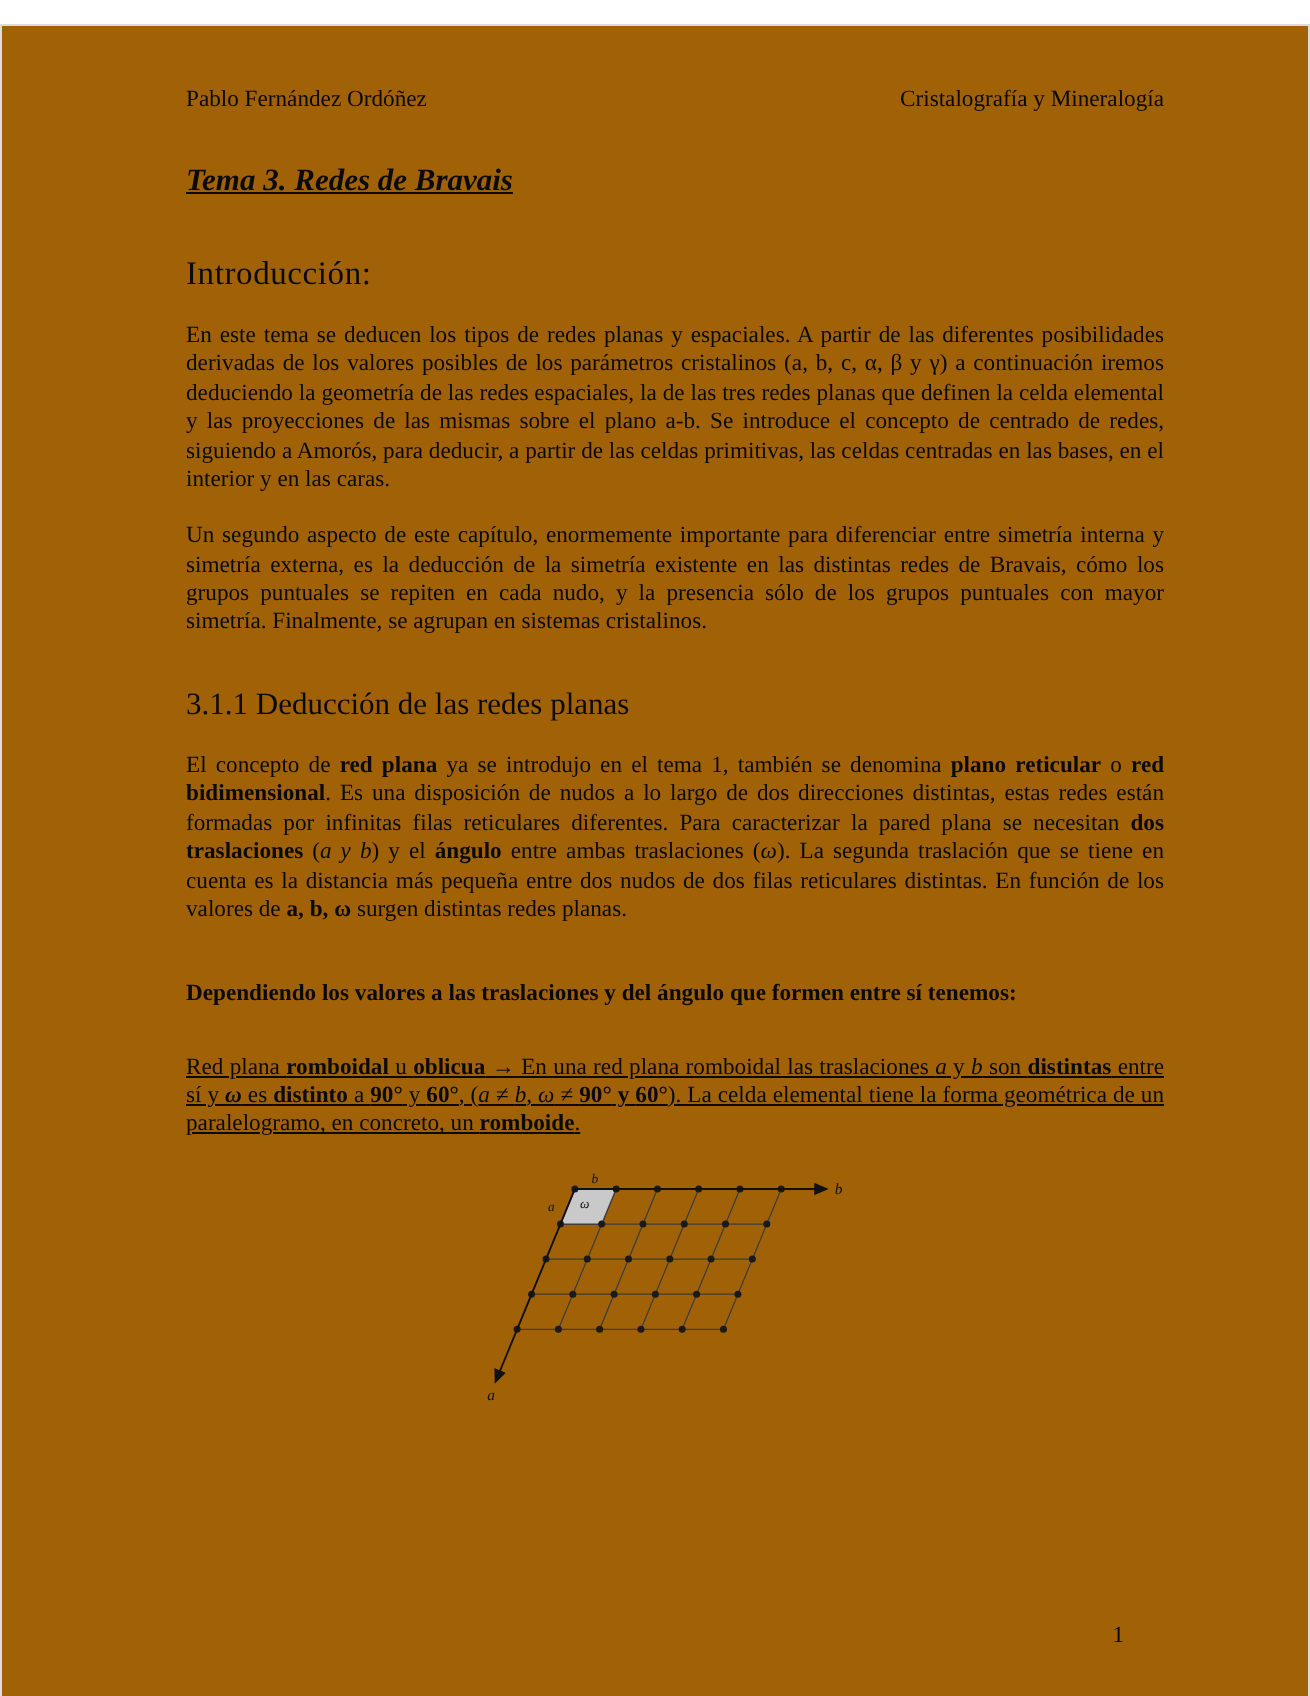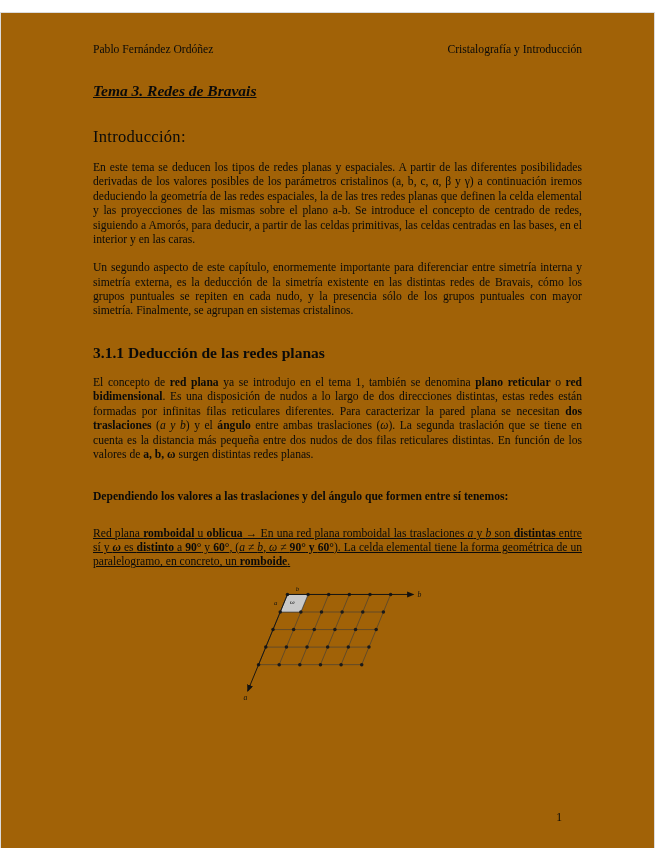--- a/index.html
+++ b/index.html
@@ -32,21 +32,21 @@
   }
   .h-intro {
     margin-top:26px;
     font-size:16.5px;
     font-weight:normal;
     letter-spacing:0.3px;
   }
   .h-section {
     margin-top:24px;
     font-size:15.5px;
-    font-weight:bold;
+    font-weight:normal;
   }
   p.body-par {
     margin-top:14px;
     text-align:justify;
   }
   p.gap-before { margin-top:28px;font-weight:bold; }
   p.gap-before-sm { margin-top:22px;text-decoration:underline; }
   .figure-wrap {
     margin-top:10px;
     text-align:center;
@@ -71,21 +71,21 @@
     font-size:11.6px;
   }
 </style>
 </head>
 <body>
 
 <div class="page">
 
   <div class="header-row">
     <span>Pablo Fernández Ordóñez</span>
-    <span>Cristalografía y Introducción</span>
+    <span>Cristalografía y Mineralogía</span>
   </div>
 
   <h1 class="doc-title">Tema 3. Redes de Bravais</h1>
 
   <h2 class="h-intro">Introducción:</h2>
 
   <p class="body-par"><span>En este tema se deducen los tipos de redes planas y espaciales. A partir de las diferentes posibilidades derivadas de los valores posibles de los parámetros cristalinos (a, b, c, α, β y γ) a continuación iremos deduciendo la geometría de las redes espaciales, la de las tres redes planas que definen la celda elemental y las proyecciones de las mismas sobre el plano a-b. Se introduce el concepto de centrado de redes, siguiendo a Amorós, para deducir, a partir de las celdas primitivas, las celdas centradas en las bases, en el interior y en las caras.</span></p>
   <p class="body-par"><span>Un segundo aspecto de este capítulo, enormemente importante para diferenciar entre simetría interna y simetría externa, es la deducción de la simetría existente en las distintas redes de Bravais, cómo los grupos puntuales se repiten en cada nudo, y la presencia sólo de los grupos puntuales con mayor simetría. Finalmente, se agrupan en sistemas cristalinos.</span></p>
 
   <h3 class="h-section">3.1.1 Deducción de las redes planas</h3>

